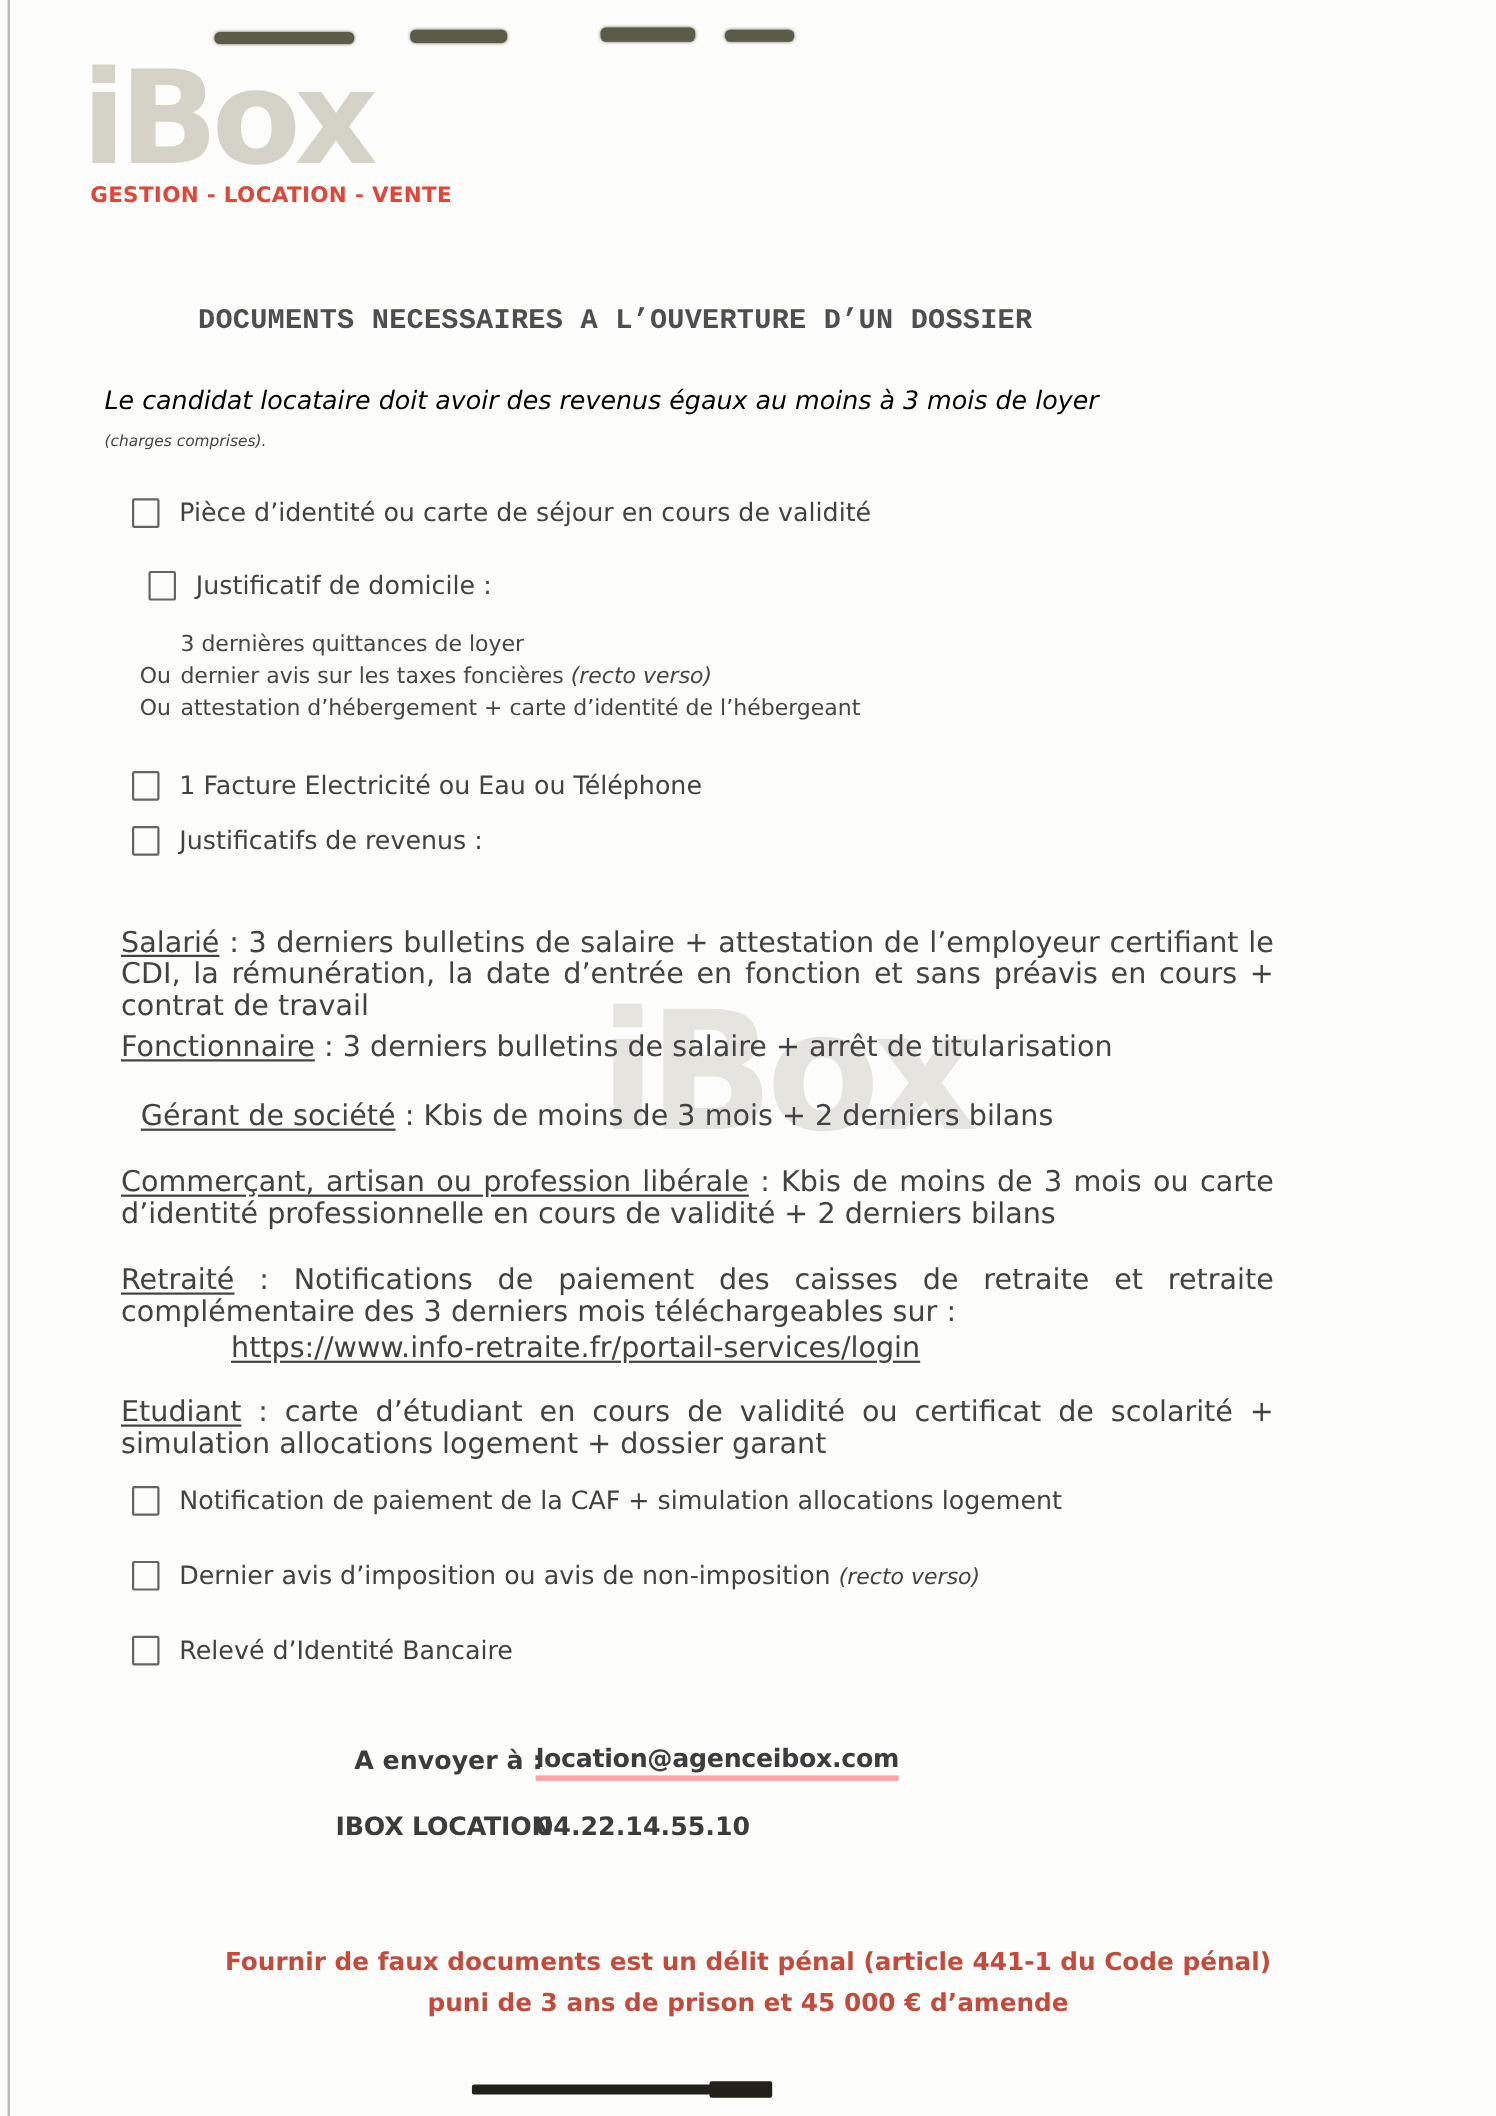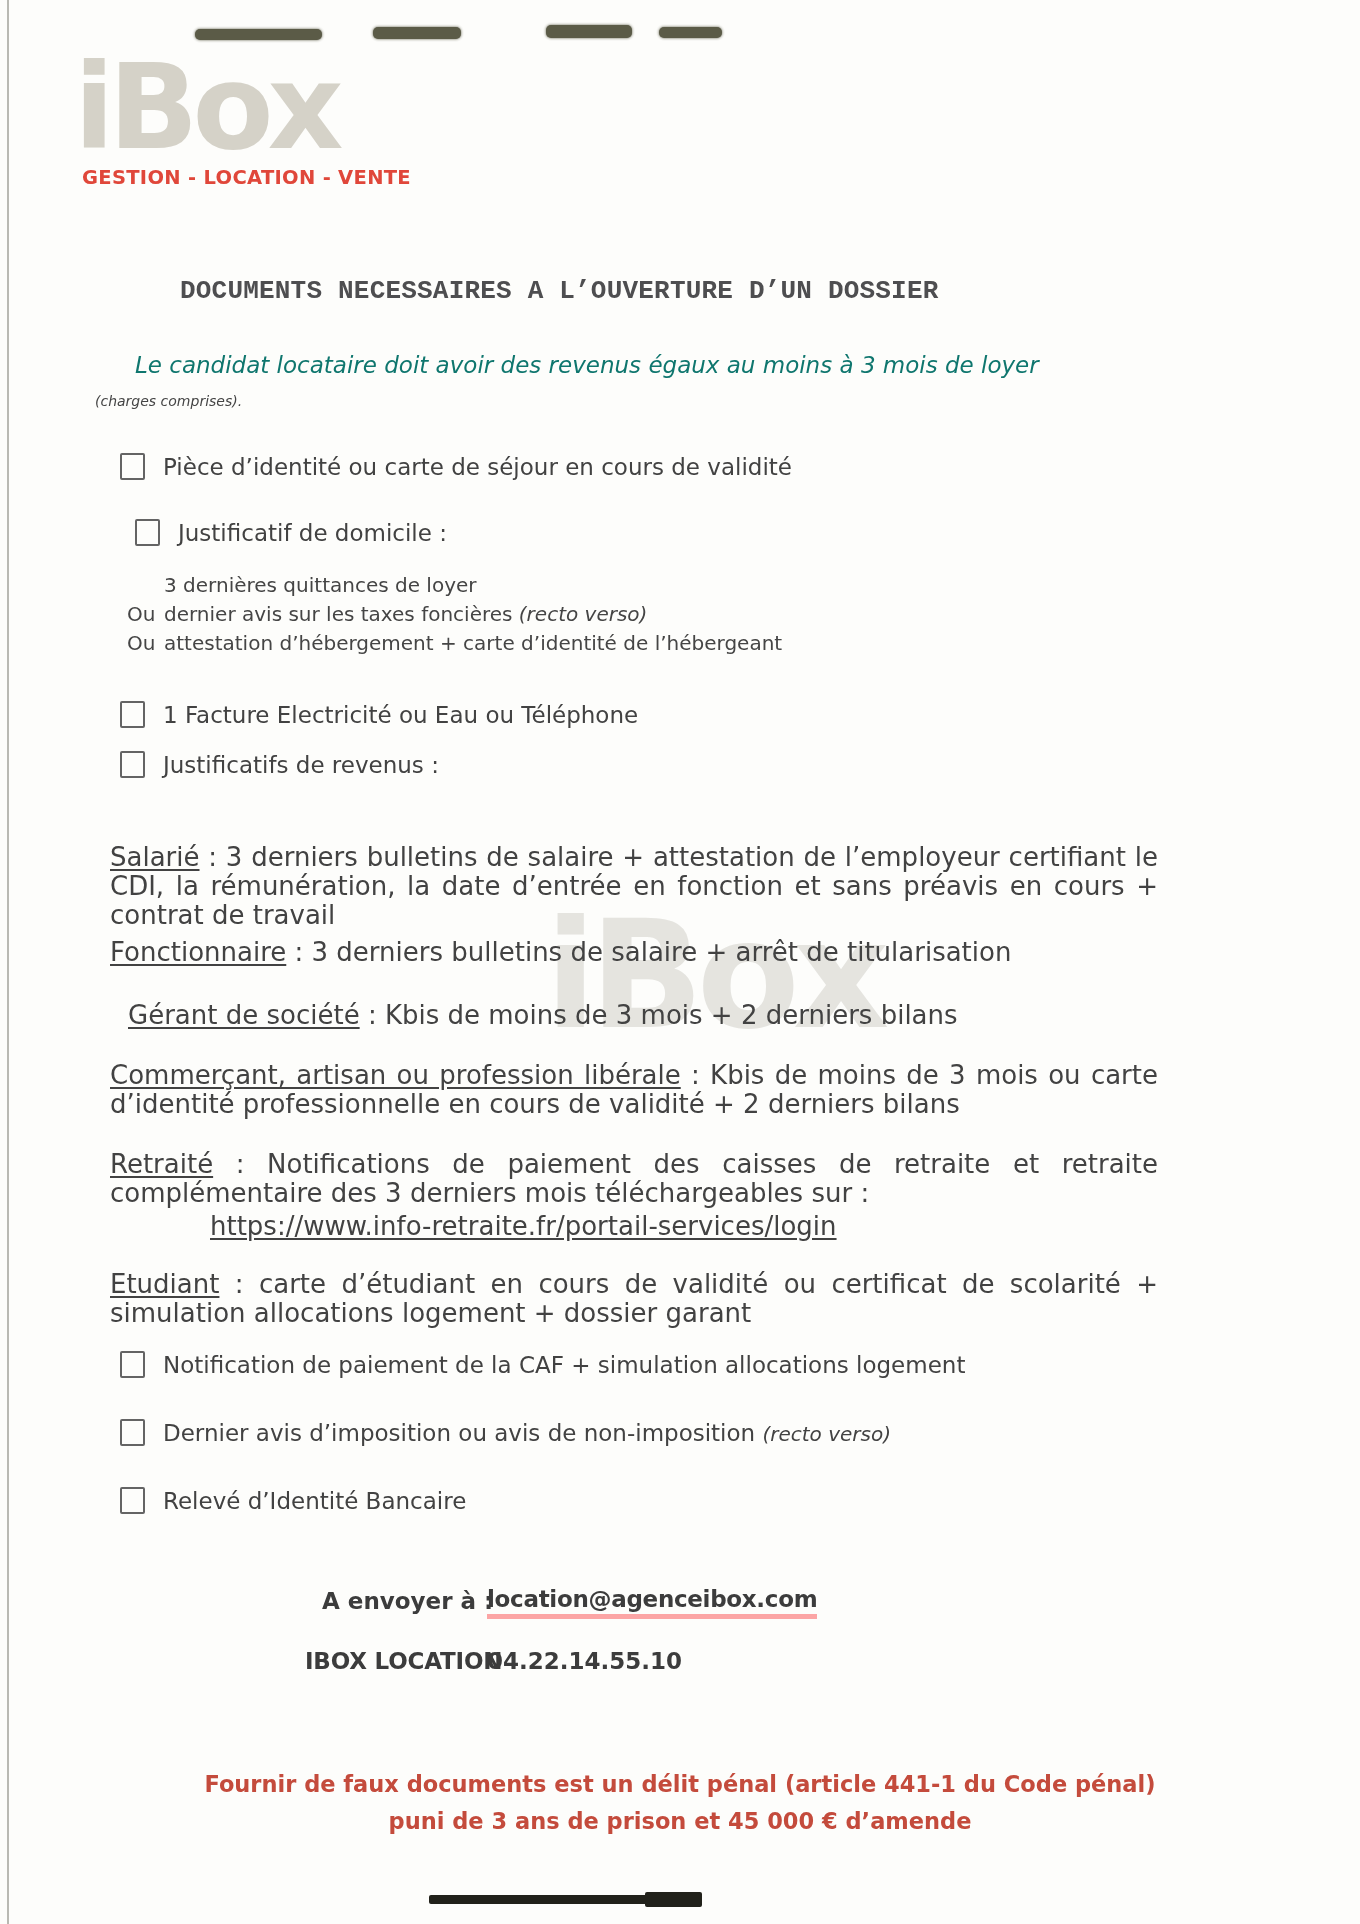--- a/index.html
+++ b/index.html
@@ -12,21 +12,21 @@
   .abs { position:absolute; }
   
   .edge-line { left:7px; top:0; width:2px; height:1924px; background:#a2a29b; opacity:.75; }
   .blob { background:#45452f; opacity:.88; border-radius:5px; box-shadow:0 0 3px #45452f; }
   .bbar { background:#21211a; border-radius:2px; }
   
   .logo { left:74px; top:48px; font-size:118px; font-weight:bold; letter-spacing:-6px; color:#d5d2c8; line-height:1; }
   .tagline { left:82px; top:166px; font-size:19.5px; font-weight:bold; letter-spacing:.3px; color:#e0473a; }
   
   .title { left:180px; top:276px; font-size:26px; font-weight:bold; color:#4e4e50; letter-spacing:.2px; font-family:Liberation Mono, monospace; }
-  .intro1 { left:95px; top:352px; font-size:23px; font-style:italic; color:#0f766e;margin-left:40px; }
+  .intro1 { left:95px; top:352px; font-size:23px; font-style:italic; color:#000000; }
   .intro2 { left:95px; top:393px; font-size:14px; font-style:italic; color:#454545; }
   
   .row { position:absolute; left:120px; display:flex; align-items:flex-start; }
   .cb { width:25px; height:27px; border:2px solid #646464; border-radius:2px; margin-right:18px; margin-top:1px; flex:none; background:transparent; }
   .cb-label { font-size:23px; color:#424242; line-height:30px; white-space:nowrap; }
   .it { font-style:italic; }
   .sm { font-size:20px; }
   
   .sub { left:127px; top:571px; font-size:20px; color:#454545; line-height:29px; }
   .subrow { display:flex; }

